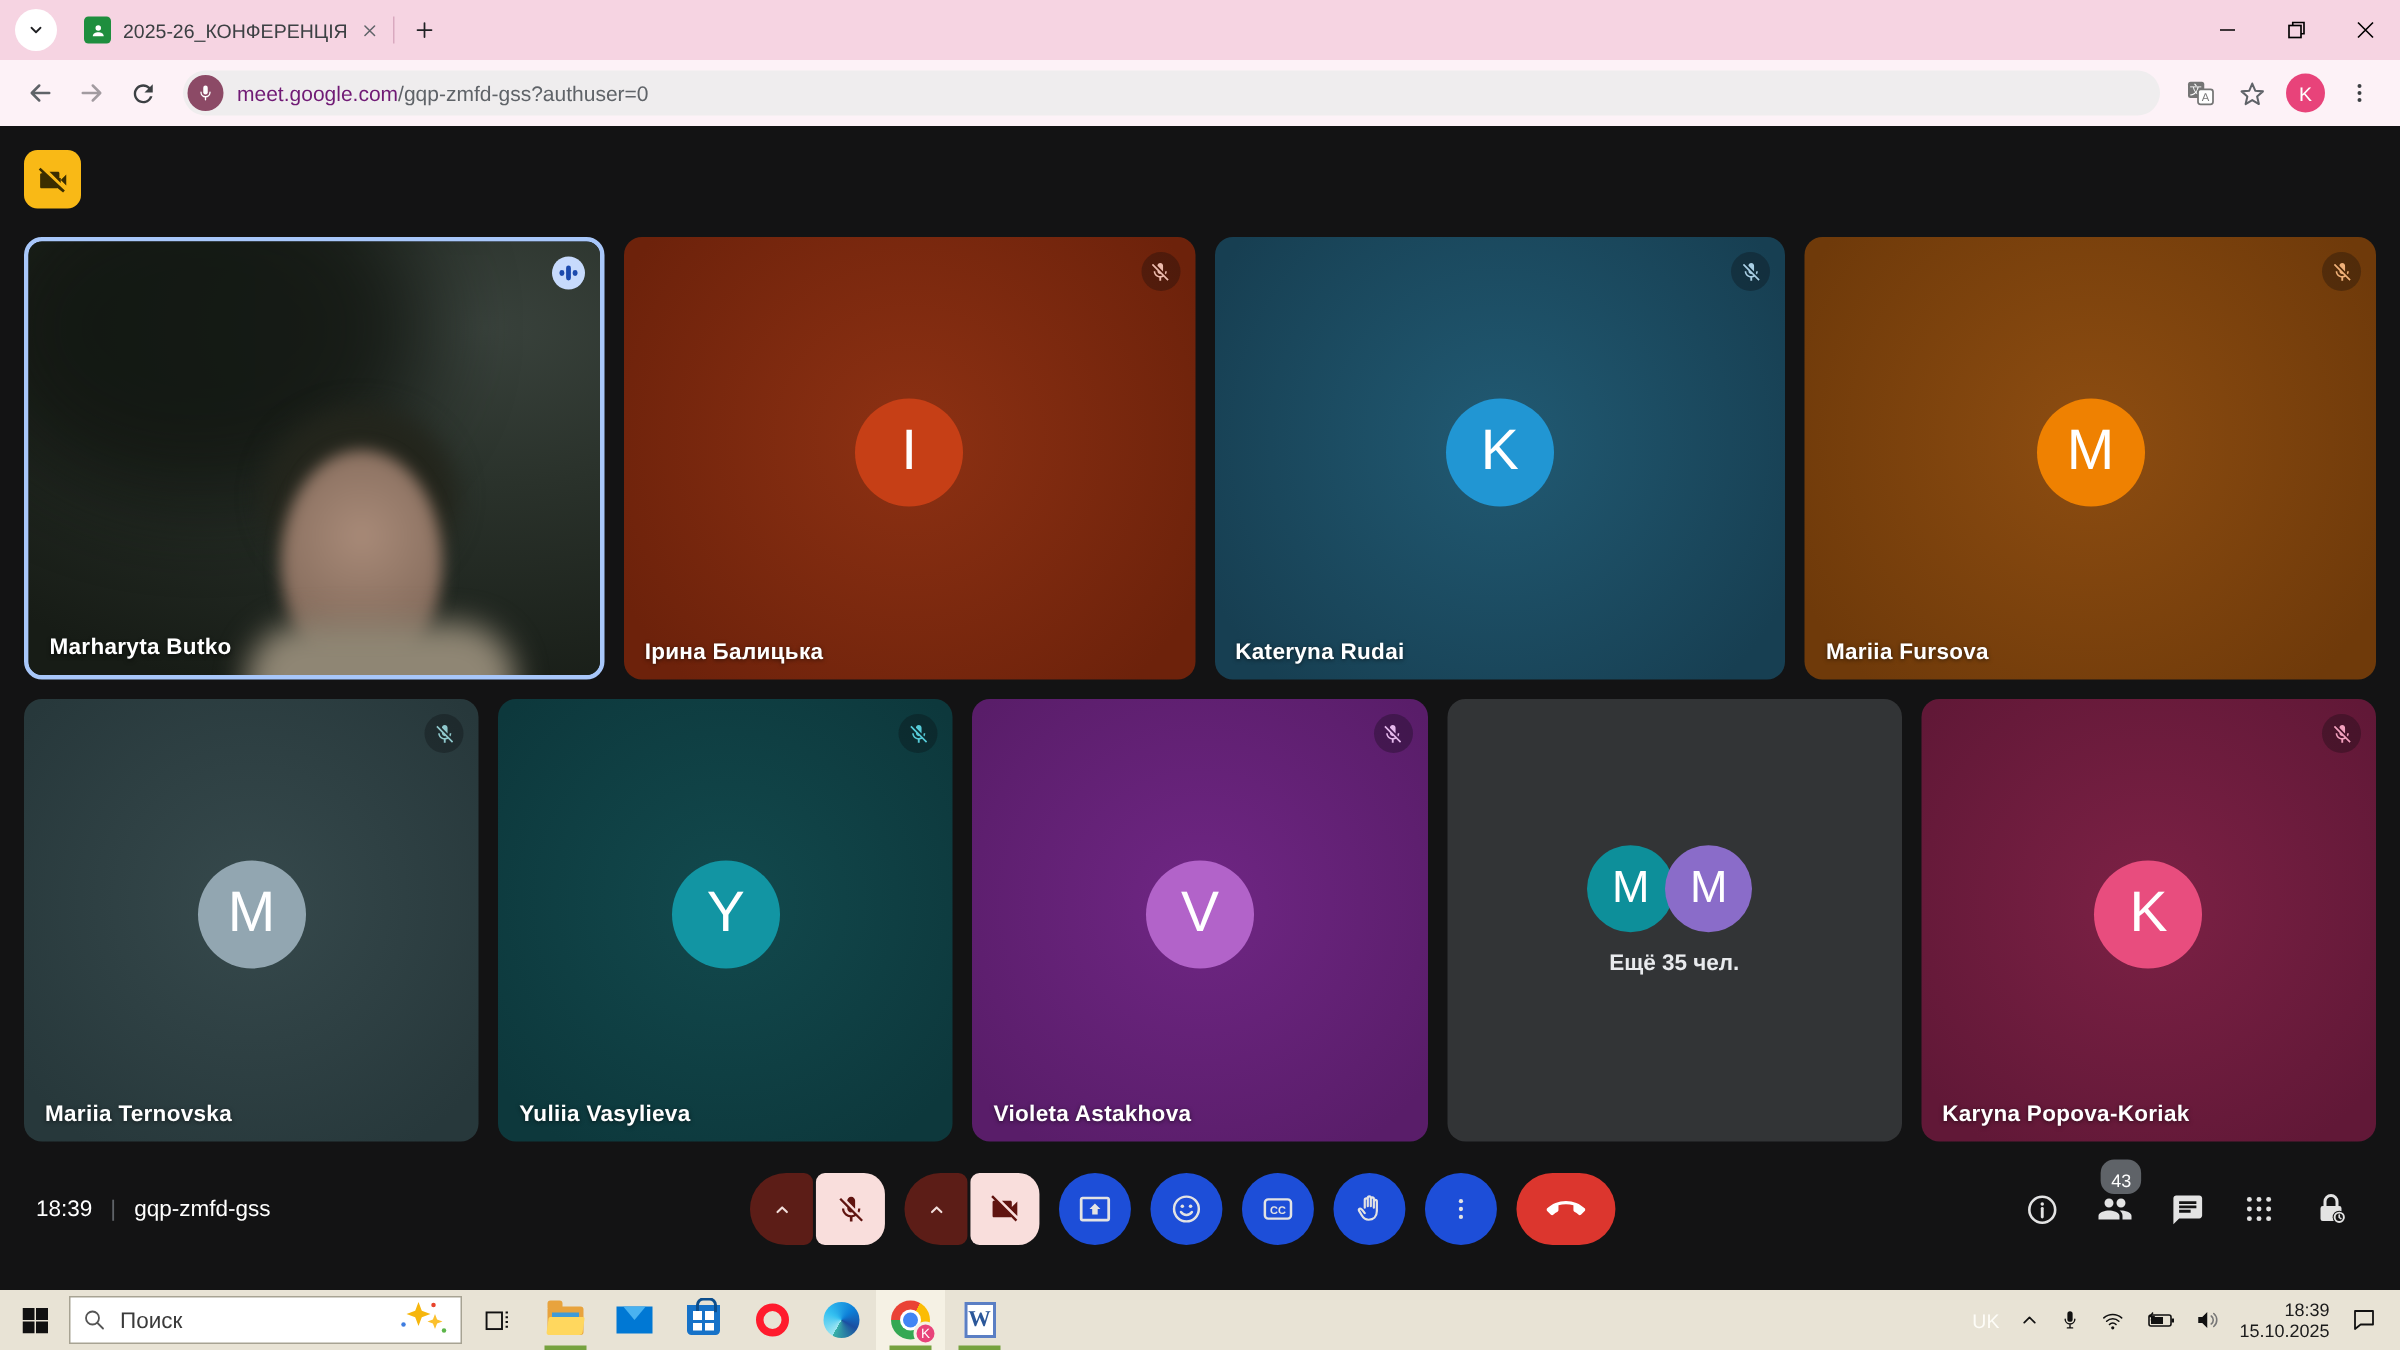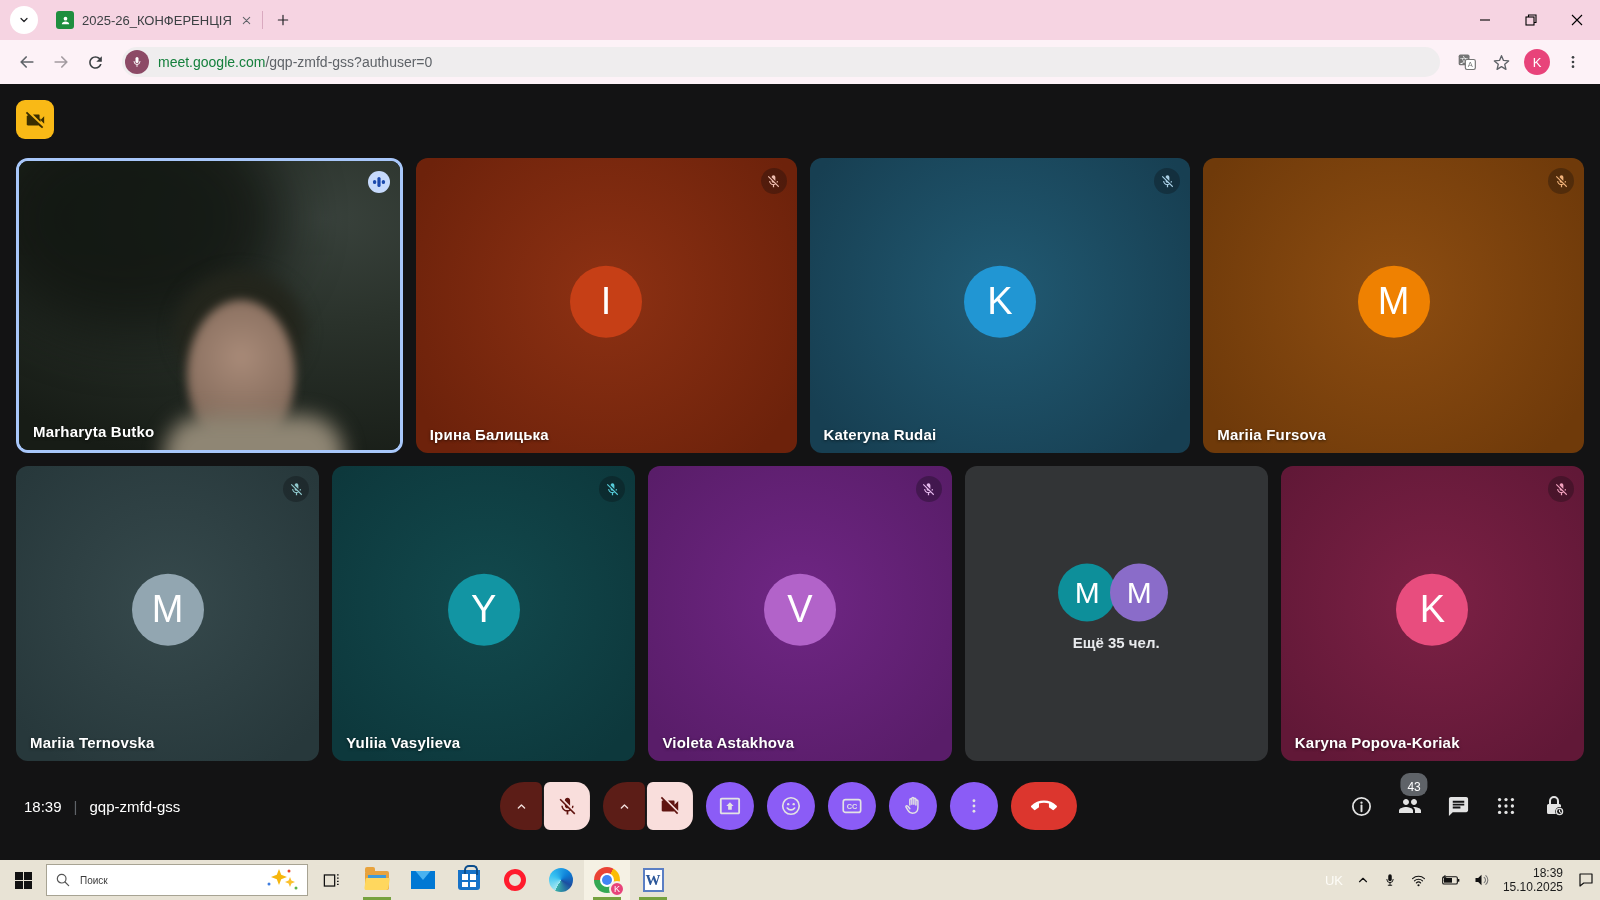--- a/index.html
+++ b/index.html
@@ -24,21 +24,21 @@
   .win-controls { position:absolute; right:0; top:0; height:40px; display:flex; }
   .win-btn { width:46px; height:40px; display:flex; align-items:center; justify-content:center; }
 
   .toolbar { position:absolute; top:40px; left:0; right:0; height:44px; background:#fdf2f7;
              display:flex; align-items:center; padding:0 10px; }
   .nav-btn { width:34px; height:34px; display:flex; align-items:center; justify-content:center; }
   .omnibox { flex:1; height:30px; border-radius:16px; background:#efedee; margin:0 10px;
              display:flex; align-items:center; padding:0 12px 0 3px; font-size:14px; }
   .mic-chip { width:24px; height:24px; border-radius:50%; background:#8c4a66; display:flex;
               align-items:center; justify-content:center; margin-right:9px; flex:0 0 auto; }
-  .url-host { color:#15803d; }
+  .url-host { color:#701a75; }
   .url-path { color:#5f6368; }
   .avatar-chip { width:26px; height:26px; border-radius:50%; background:#e8437a; color:#fff;
                  font-size:13px; display:flex; align-items:center; justify-content:center; margin:0 6px; }
 
   
   .meet { position:absolute; top:84px; left:0; right:0; bottom:40px; background:#131314; }
   .warn-badge { position:absolute; left:16px; top:16px; width:38px; height:39px; border-radius:9px;
                 background:#f9b916; display:flex; align-items:center; justify-content:center; }
   .tiles { position:absolute; top:74px; left:16px; right:16px; }
   .tile-row { display:flex; gap:13px; height:295px; margin-bottom:13px; }
@@ -76,44 +76,44 @@
   .bar-left { position:absolute; left:24px; top:50%; transform:translateY(-50%); display:flex;
               align-items:center; gap:12px; color:#fff; font-size:15px; }
   .bar-left .sep { color:#5f6368; }
   .controls { position:absolute; left:50%; top:50%; transform:translate(-52%,-50%);
               display:flex; align-items:center; gap:13px; }
   .combo { display:flex; align-items:stretch; height:48px; }
   .combo .chev { width:42px; background:#5c1d17; border-radius:24px 6px 6px 24px;
                  display:flex; align-items:center; justify-content:center; margin-right:2px; }
   .combo .act { width:46px; background:#f9dedc; border-radius:6px 14px 14px 6px;
                 display:flex; align-items:center; justify-content:center; }
-  .cbtn { width:48px; height:48px; border-radius:50%; background:#8b5cf6;
+  .cbtn { width:48px; height:48px; border-radius:50%; background:#1d4ed8;
           display:flex; align-items:center; justify-content:center; }
   .endcall { width:66px; height:48px; border-radius:24px; background:#dc362e;
              display:flex; align-items:center; justify-content:center; }
   .bar-right { position:absolute; right:34px; top:50%; transform:translateY(-50%);
                display:flex; align-items:center; gap:25px; }
   .bar-right .ric { position:relative; display:flex; align-items:center; justify-content:center; }
   .count-badge { position:absolute; top:-21px; left:50%; transform:translateX(-35%);
                  background:#5f6368; color:#fff; font-size:12px; border-radius:9px;
                  padding:7px 7px 2px; }
 
   
   .taskbar { position:absolute; left:0; right:0; bottom:0; height:40px; background:#e8e3d5;
              display:flex; align-items:center; }
   .tb-btn { width:46px; height:40px; display:flex; align-items:center; justify-content:center;
             position:relative; flex:0 0 auto; }
   .tb-btn.running::after { content:""; position:absolute; left:9px; right:9px; bottom:0;
                            height:3px; background:#76a23f; }
   .tb-btn.activeapp { background:#f5f1e4; }
   .searchbox { width:262px; height:32px; background:#fff; border:1px solid #a7a393;
-               display:flex; align-items:center; padding:0 8px; gap:9px; font-size:10px;
+               display:flex; align-items:center; padding:0 8px; gap:9px; font-size:15px;
                color:#3b3b3b; flex:0 0 auto; }
   .searchbox .spark { margin-left:auto; }
-  .tray { margin-left:auto; display:flex; align-items:center; gap:13px; padding-right:4px;justify-content:flex-end; }
+  .tray { margin-left:auto; display:flex; align-items:center; gap:13px; padding-right:14px;justify-content:flex-end; }
   .tray-lang { color:#fdfcf7; font-size:13px; }
   .tray-clock { text-align:right; font-size:12px; line-height:14px; color:#1b1b1b; }
   
   .folder { position:relative; width:24px; height:19px; }
   .folder .back { position:absolute; inset:0; background:#e8a33d; border-radius:2px; }
   .folder .back::before { content:""; position:absolute; top:-4px; left:0; width:10px; height:5px;
                           background:#e8a33d; border-radius:2px 2px 0 0; }
   .folder .paper { position:absolute; left:3px; top:4px; width:18px; height:10px; background:#3f9bd8; }
   .folder .front { position:absolute; left:0; bottom:0; width:24px; height:12px;
                    background:#ffd75e; border-radius:1px 1px 2px 2px; transform:skewX(-8deg); }

